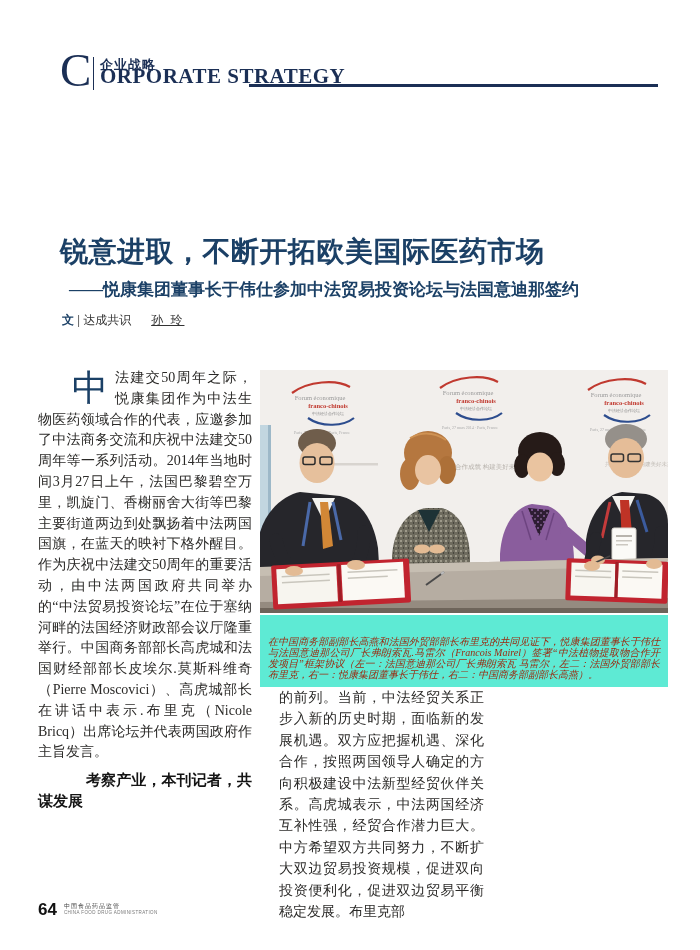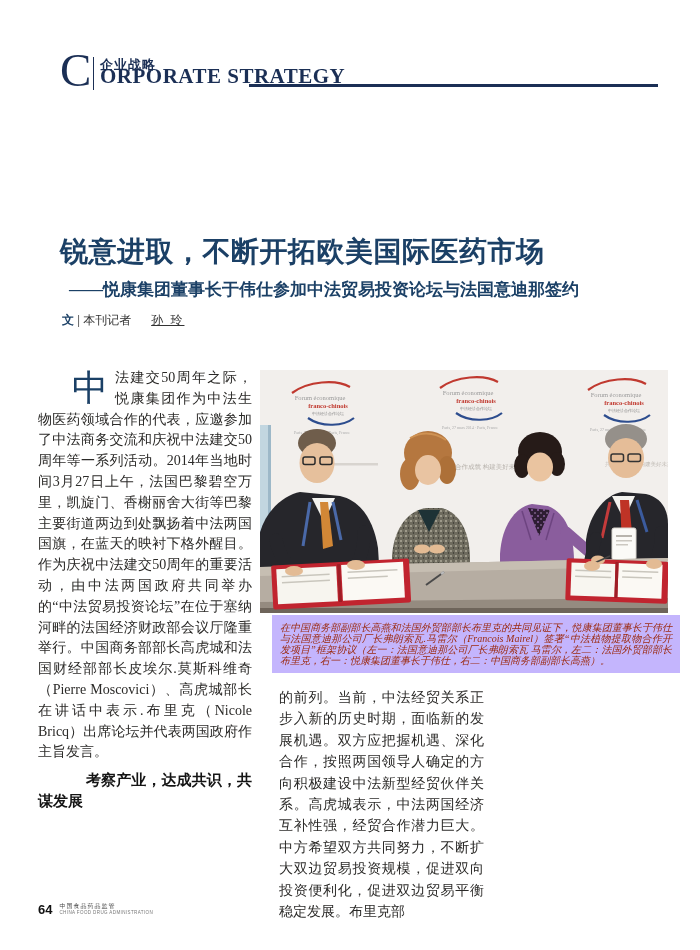--- a/index.html
+++ b/index.html
@@ -59,29 +59,29 @@
   .sub-heading {
     font-family:"Liberation Sans", sans-serif; font-size:15px; font-weight:bold; color:#141414;
     line-height:20.5px; text-indent:3.2em; text-align:justify; margin:7px 0 3px 0;
   }
   .indent2 { text-indent:3em; }
 
   
   .photo-wrap { position:absolute; left:260px; top:370px; width:408px; height:243px; }
   .photo-caption {
     position:absolute; left:260px; top:615px; width:408px;
-    background:#c4b5fd; color:#9b2a10; padding:8px 8px 6px 8px;
+    background:#5eead4; color:#9b2a10; padding:22px 8px 6px 8px;
     font-family:"Liberation Serif", serif; font-style:italic;
-    font-size:10px; line-height:10.9px; text-align:justify;margin-left:12px;
+    font-size:10px; line-height:10.9px; text-align:justify;
   }
 
   
   .page-footer { position:absolute; left:38px; top:901px; display:flex; align-items:flex-start; }
   .page-num {
-    font-family:"Liberation Sans", sans-serif; font-size:13px; font-weight:900; color:#111;
+    font-family:"Liberation Sans", sans-serif; font-size:17px; font-weight:900; color:#111;
     line-height:17px;
   }
   .journal { margin-left:7px; margin-top:2px; }
   .journal .zh {
     font-family:"Liberation Sans", sans-serif; font-size:6px; color:#444; letter-spacing:1px; line-height:7px;
   }
   .journal .en {
     font-family:"Liberation Sans", sans-serif; font-size:4.5px; color:#777; letter-spacing:0.4px; line-height:6px;
   }
 </style>
@@ -94,26 +94,26 @@
     <div class="sec-initial">C</div>
     <div class="sec-vline"></div>
     <div class="sec-zh">企业战略</div>
     <div class="sec-en">ORPORATE STRATEGY</div>
     <div class="sec-rule"></div>
   </div>
 
   <h1 class="art-title">锐意进取，不断开拓欧美国际医药市场</h1>
   <h2 class="art-subtitle">——悦康集团董事长于伟仕参加中法贸易投资论坛与法国意迪那签约</h2>
   <div class="byline">
-    <span class="pre">文</span><span class="bar">|</span><span>本刊记者</span><span class="auth">孙 玲</span>
+    <span class="pre">文</span><span class="bar">|</span><span>达成共识</span><span class="auth">孙 玲</span>
   </div>
 
   <div class="col-left body-text">
     <p><span class="dropcap">中</span><span>法建交50周年之际，悦康集团作为中法生物医药领域合作的代表，应邀参加了中法商务交流和庆祝中法建交50周年等一系列活动。2014年当地时间3月27日上午，法国巴黎碧空万里，凯旋门、香榭丽舍大街等巴黎主要街道两边到处飘扬着中法两国国旗，在蓝天的映衬下格外醒目。作为庆祝中法建交50周年的重要活动，由中法两国政府共同举办的“中法贸易投资论坛”在位于塞纳河畔的法国经济财政部会议厅隆重举行。中国商务部部长高虎城和法国财经部部长皮埃尔.莫斯科维奇（Pierre Moscovici）、高虎城部长在讲话中表示.布里克（Nicole Bricq）出席论坛并代表两国政府作主旨发言。</span></p>
-    <h3 class="sub-heading">考察产业，达成共识，共谋发展</h3>
+    <h3 class="sub-heading">考察产业，本刊记者，共谋发展</h3>
   </div>
 
   <div class="photo-wrap">
     <svg width="408" height="243" viewBox="0 0 408 243" xmlns="http://www.w3.org/2000/svg">
       <defs>
         <pattern id="tweed" width="5" height="5" patternUnits="userSpaceOnUse">
           <rect width="5" height="5" fill="#6e6b5e"></rect>
           <circle cx="1" cy="1" r="0.8" fill="#d9d3c2"></circle>
           <circle cx="3.5" cy="3" r="0.7" fill="#33322b"></circle>
         </pattern>

